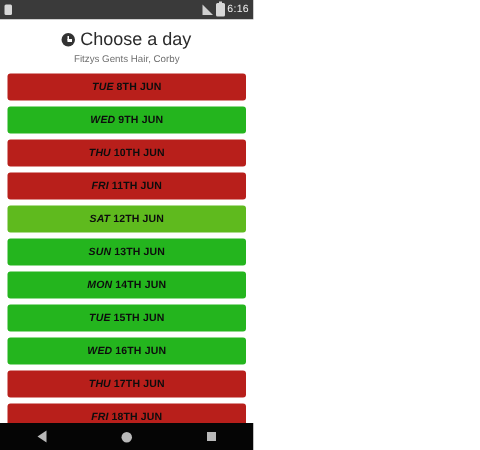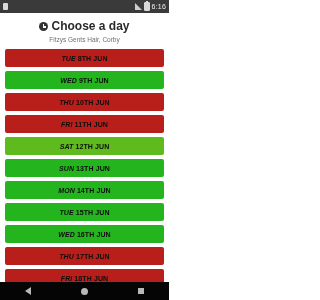--- a/index.html
+++ b/index.html
@@ -112,21 +112,21 @@
     position: absolute;
     left: 3.5px;
     top: 4.3px;
     width: 3px;
     height: 1.3px;
     background: #ffffff;
   }
   #page-title {
     font-size: 12px;
     color: #2b2b2b;
-    font-weight: 700;
+    font-weight: 400;
     line-height: 1.1;
   }
   #subtitle {
     font-size: 6.5px;
     color: #707070;
     margin-top: 3px;
     line-height: 1.1;
   }
 
   

